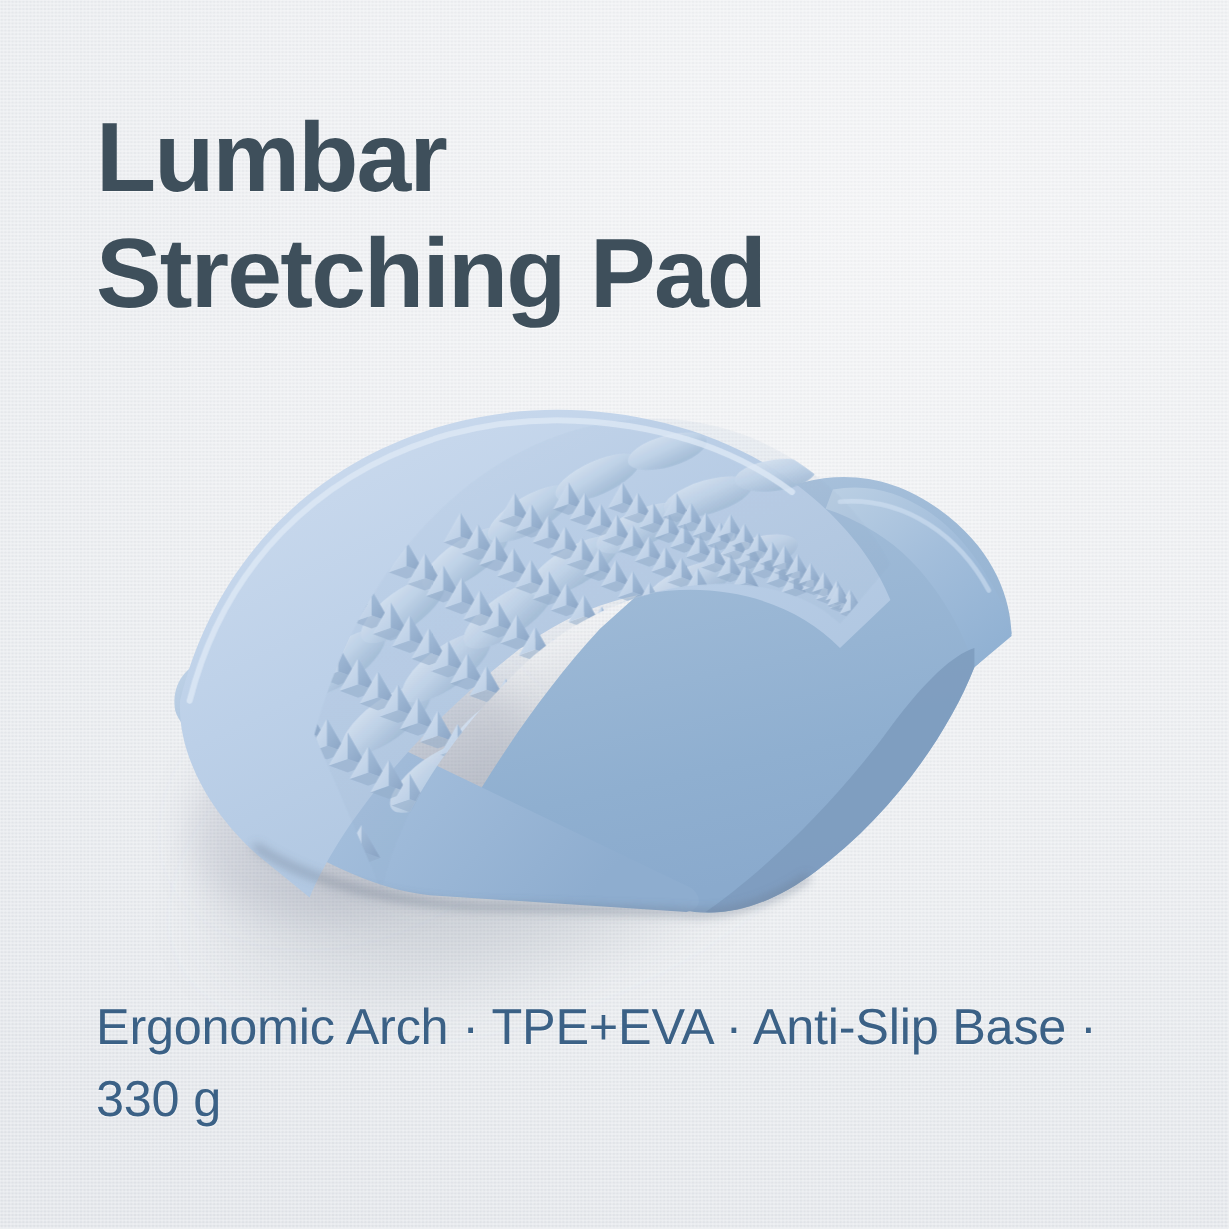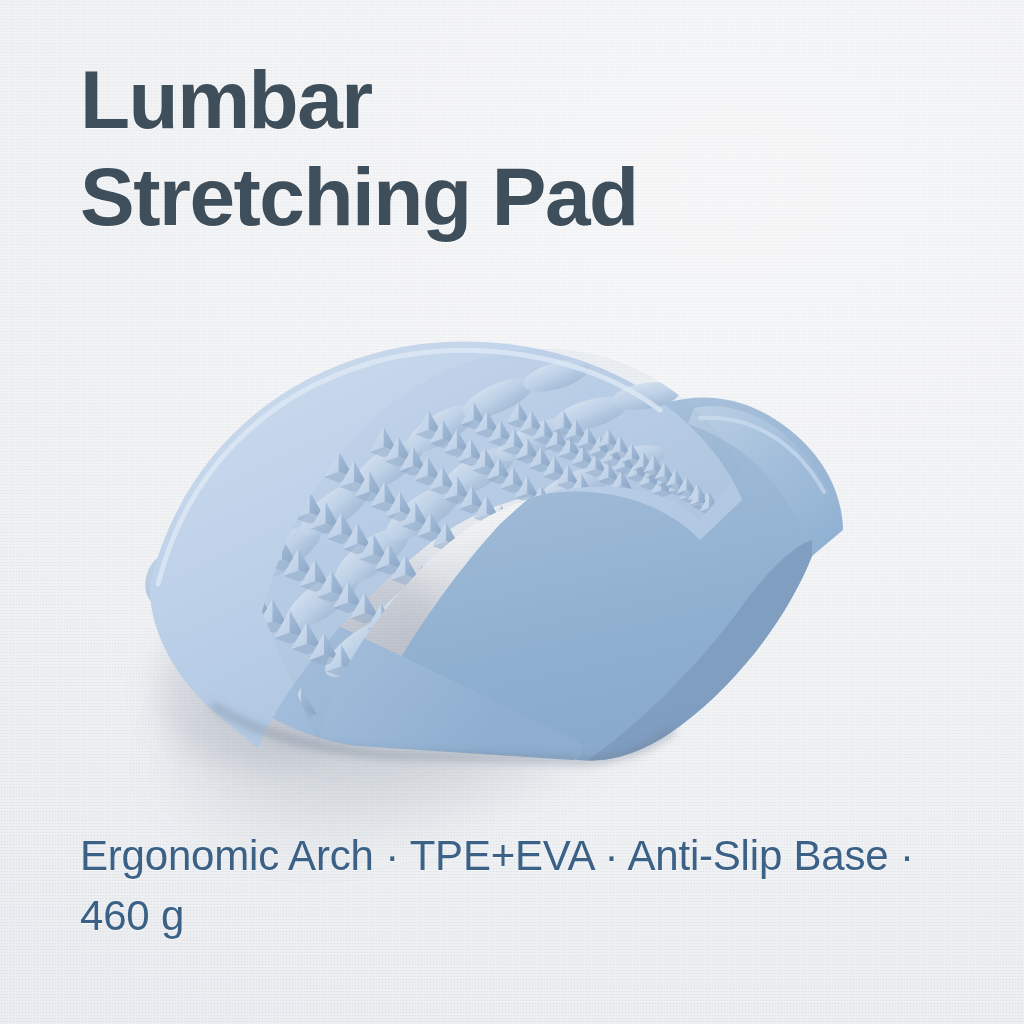--- a/index.html
+++ b/index.html
@@ -31,21 +31,21 @@
       repeating-linear-gradient(0deg,   rgba(255,255,255,.55) 0 1px, rgba(0,0,0,.018) 1px 2px),
       repeating-linear-gradient(90deg,  rgba(255,255,255,.45) 0 1px, rgba(0,0,0,.015) 1px 2px);
     background-size: 3px 3px, 3px 3px;
     mix-blend-mode: normal;
     pointer-events: none;
   }
 
   #title {
     position: absolute;
     left: 80px;
-    top: 52px;
+    top: 84px;
     width: 860px;
     font-size: 82px;
     font-weight: 700;
     line-height: 1.18;
     letter-spacing: -1.5px;
     color: #3e4f5b;
     white-space: pre-line;
     text-shadow: 0 1px 1px rgba(255,255,255,.75);
   }
 
@@ -829,15 +829,15 @@
       <path d="M 214 706
                C 268 742, 352 756, 424 756
                L 566 760
                C 600 764, 636 756, 672 732" fill="none" stroke="rgba(104,118,138,0.45)" stroke-width="6" filter="url(#blurTight)" stroke-linecap="round"></path>
     </g>
   </svg>
 
   <div id="title">Lumbar
 Stretching Pad</div>
 
-  <div id="subtitle">Ergonomic Arch · TPE+EVA · Anti-Slip Base · 460 g</div>
+  <div id="subtitle">Ergonomic Arch · TPE+EVA · Anti-Slip Base · 330 g</div>
 
 </div>
 
 </body></html>

